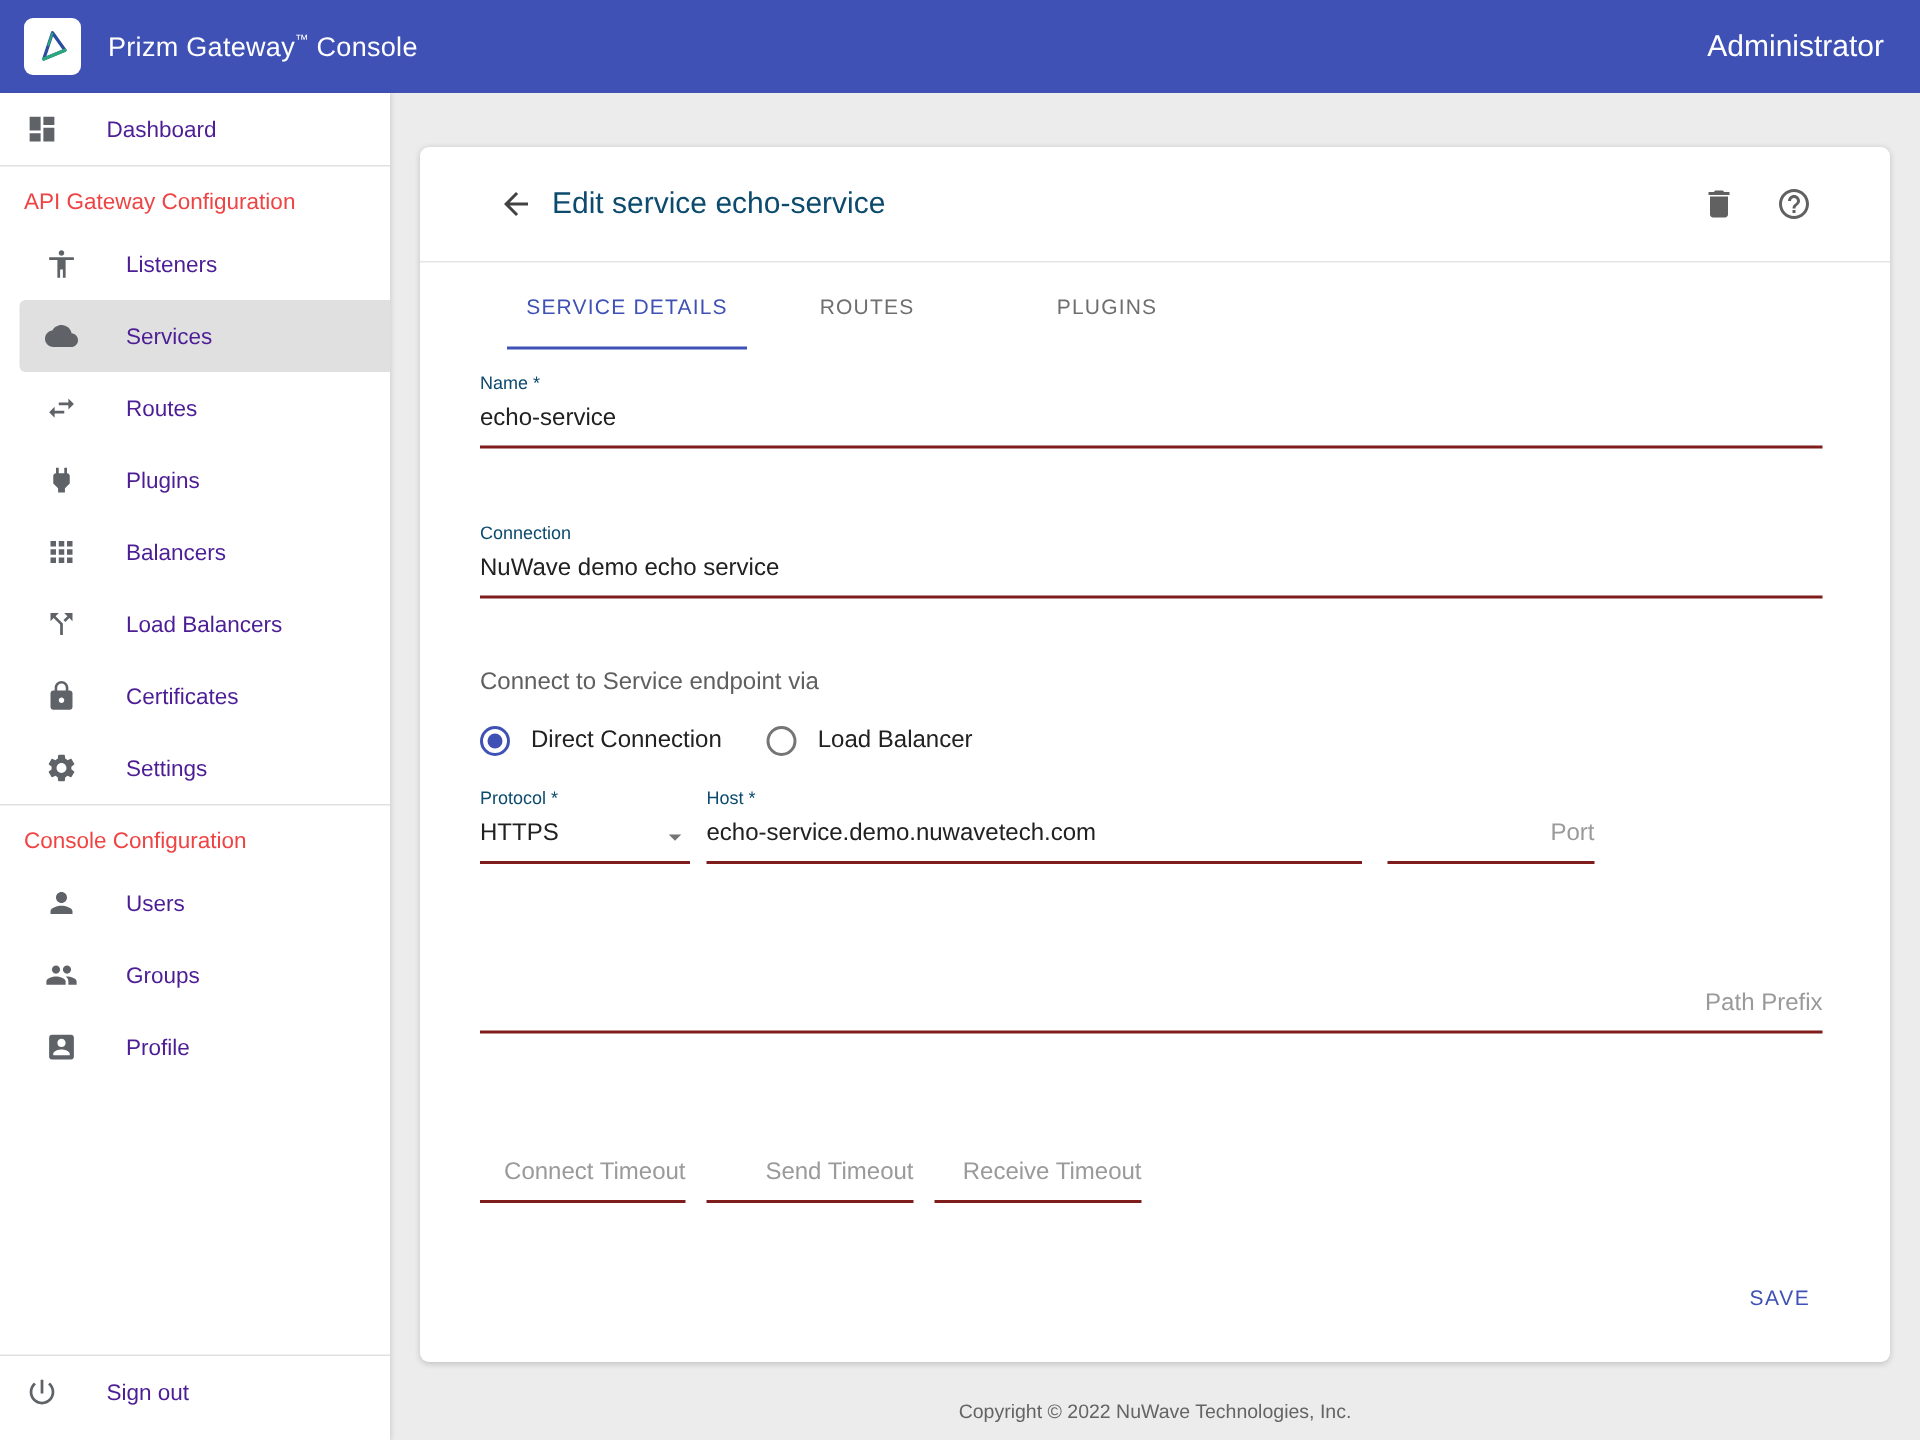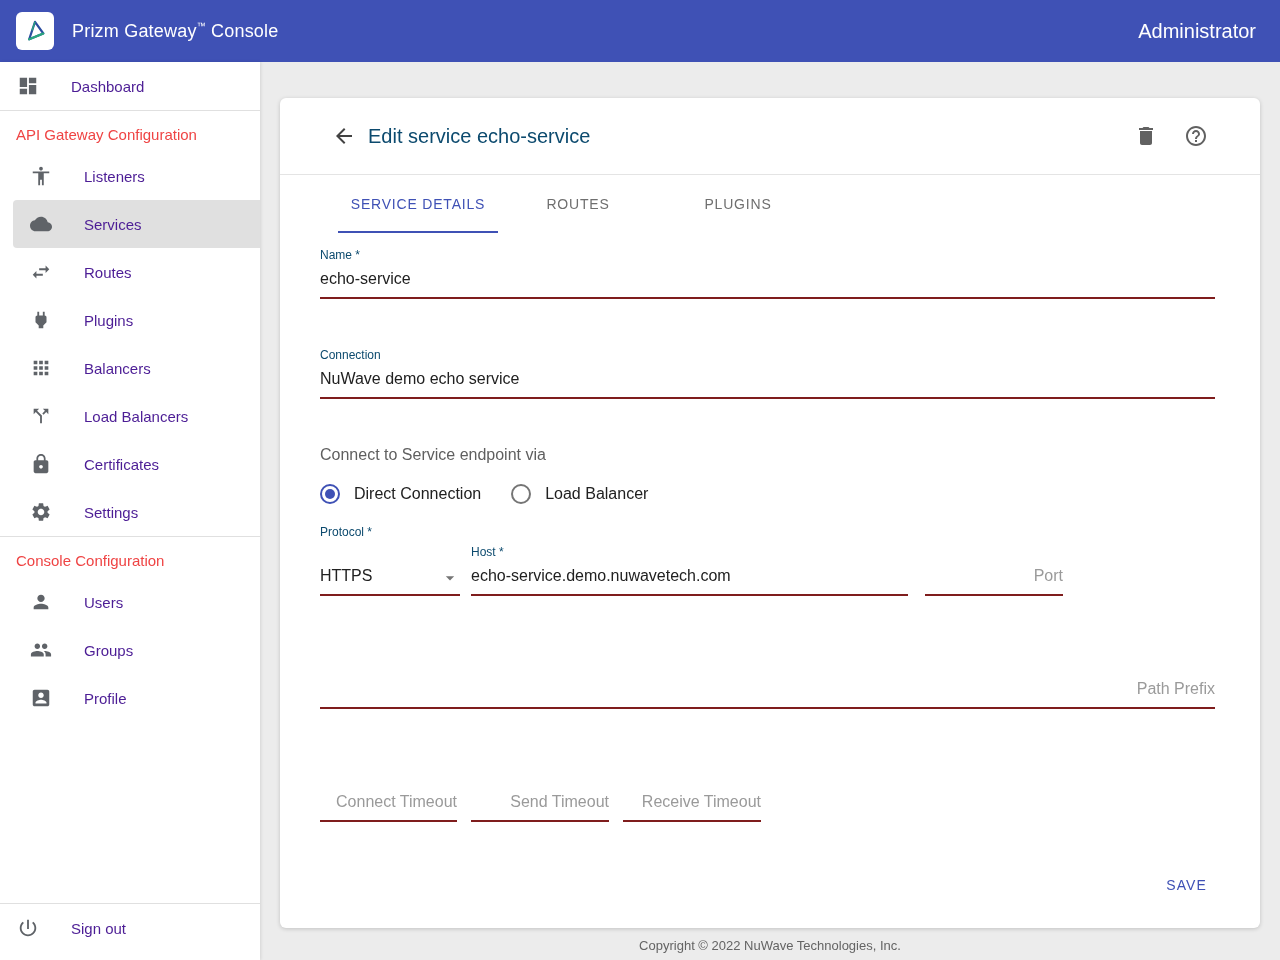--- a/index.html
+++ b/index.html
@@ -57,21 +57,21 @@
   .endpoint-heading { font-size:16px; color:#5f5f5f; line-height:24px; }
   .radio-row { display:flex; align-items:center; margin-top:13px; height:28px; }
   .radio { display:flex; align-items:center; cursor:pointer; margin-right:30px; }
   .radio-outer { width:20px; height:20px; border-radius:50%; border:2px solid #757575; display:flex; align-items:center; justify-content:center; flex:none; }
   .radio.selected .radio-outer { border-color:#3F51B5; }
   .radio-dot { width:10px; height:10px; border-radius:50%; background:#3F51B5; }
   .radio-text { margin-left:14px; font-size:16px; color:#212121; }
 
   .field-row { display:flex; align-items:flex-end; margin-top:16px; }
   .cell { display:flex; flex-direction:column; }
-  .cell-protocol { width:140px; margin-right:11px;gap:20px; }
+  .cell-protocol { width:140px; margin-right:11px; }
   .cell-host { width:437px; margin-right:17px; }
   .cell-port { width:138px; }
   .select-control { position:relative; padding-right:26px; cursor:pointer; }
   .select-caret { position:absolute; right:0; bottom:6px; width:20px; height:20px; color:#757575; }
   .select-caret svg { width:20px; height:20px; }
 
   .pathprefix-group { margin-top:77px; }
   .timeout-row { display:flex; margin-top:77px; }
   .cell-ct { width:137px; margin-right:14px; }
   .cell-st { width:138px; margin-right:14px; }

